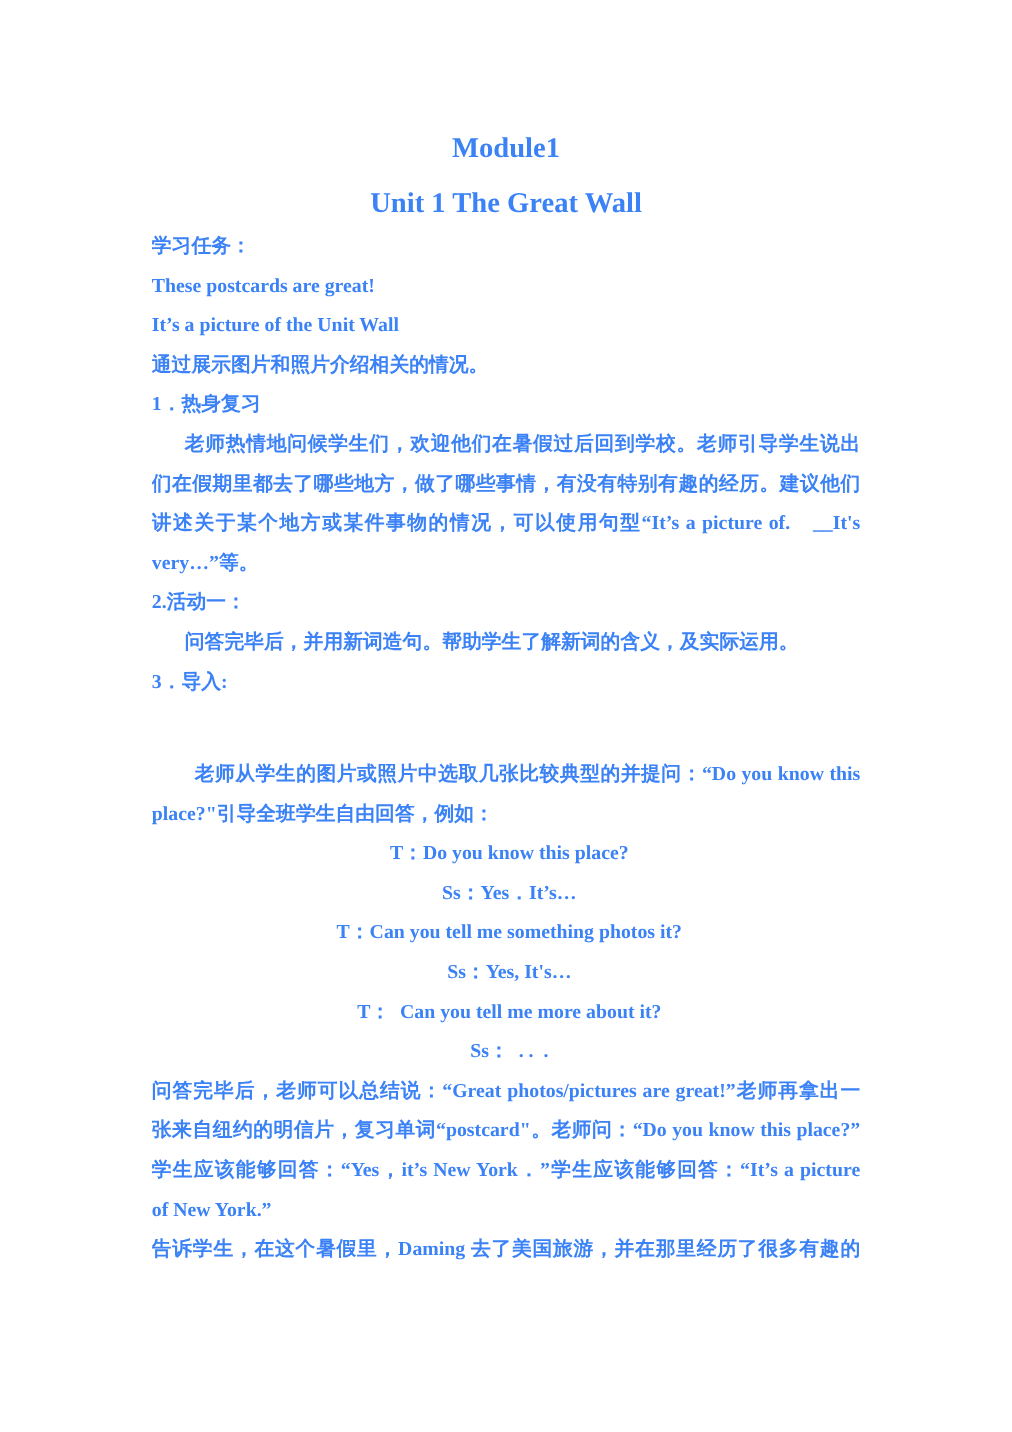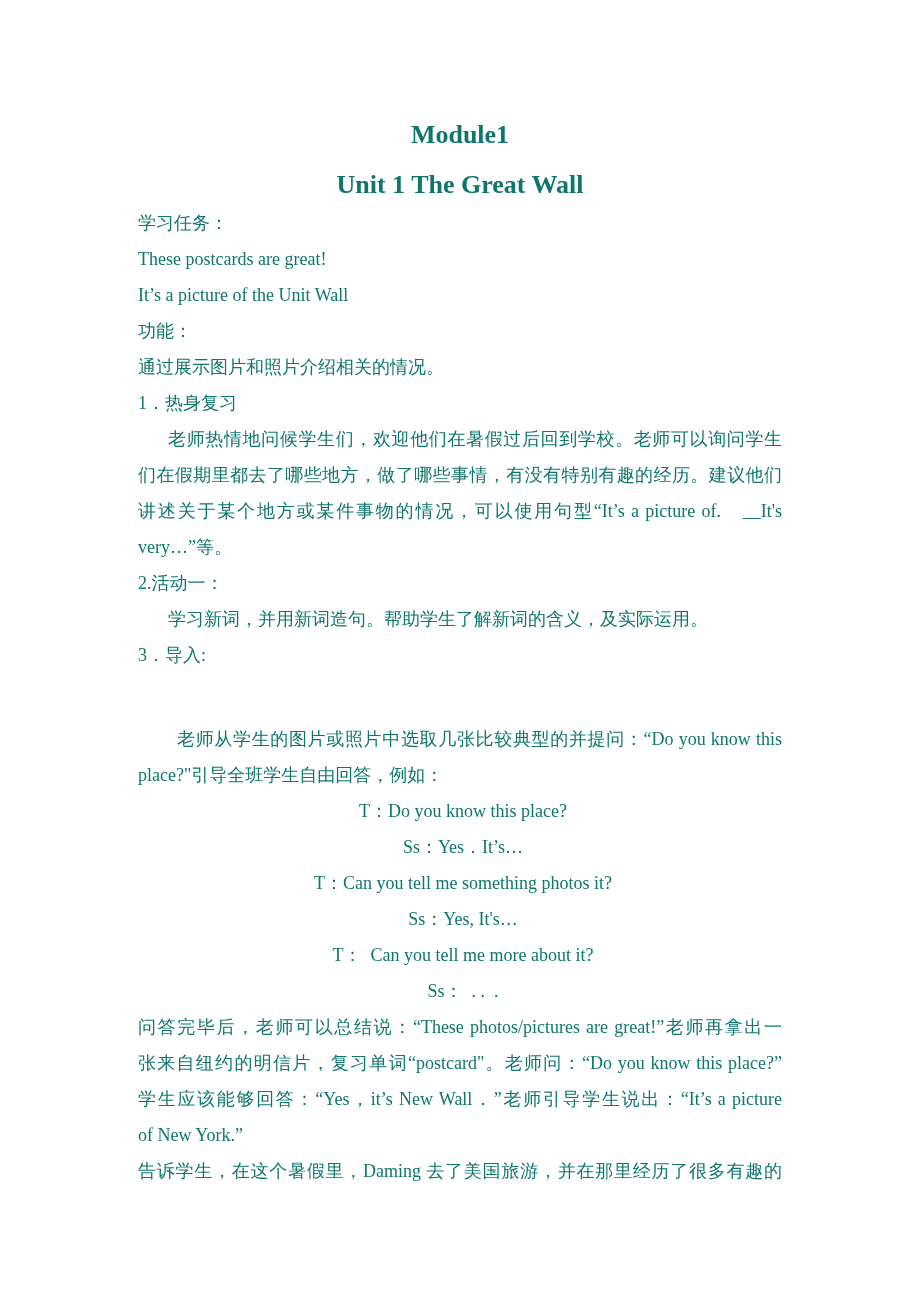--- a/index.html
+++ b/index.html
@@ -1,21 +1,21 @@
 <!DOCTYPE html>
 <html><head>
 <meta charset="utf-8">
 <style>
   html, body { margin: 0; padding: 0; background: #ffffff; }
   .page {
     position: relative;
     width: 920px;
     height: 1302px;
     background: #ffffff;
-    color: #0f766e;
+    color: #3b82f6;
     font-family: "Liberation Serif", "DejaVu Serif", serif;
     overflow: hidden;
   }
   .doc-title {
     position: absolute;
     left: 0;
     width: 100%;
     height: 50px;
     line-height: 50px;
     text-align: center;
@@ -29,57 +29,57 @@
     position: absolute;
     left: 138px;
     top: 205px;
     width: 644px;
   }
   .ln {
     height: 36px;
     line-height: 36px;
     font-size: 18px;
     overflow: hidden;
+    font-weight: bold;
   }
   .fill  { text-align: justify; text-align-last: justify; }
   .ind30 { padding-left: 30px; }
   .ind39 { padding-left: 39px; margin-top: 48px; }
   .dlg   { padding-left: 6px; white-space: pre-wrap; text-align: center; }
 </style>
 </head>
 <body>
 
 <div class="page">
 
   <div class="doc-title" id="title1">Module1</div>
 
   <div class="doc-title" id="title2">Unit 1 The Great Wall</div>
 
   <div class="doc-body">
     <div class="ln">学习任务：</div>
     <div class="ln">These postcards are great!</div>
     <div class="ln">It’s a picture of the Unit Wall</div>
-    <div class="ln">功能：</div>
     <div class="ln">通过展示图片和照片介绍相关的情况。</div>
     <div class="ln">1．热身复习</div>
-    <div class="ln fill ind30">老师热情地问候学生们，欢迎他们在暑假过后回到学校。老师可以询问学生</div>
+    <div class="ln fill ind30">老师热情地问候学生们，欢迎他们在暑假过后回到学校。老师引导学生说出</div>
     <div class="ln fill">们在假期里都去了哪些地方，做了哪些事情，有没有特别有趣的经历。建议他们</div>
     <div class="ln fill">讲述关于某个地方或某件事物的情况，可以使用句型“It’s a picture of.　__It's</div>
     <div class="ln">very…”等。</div>
     <div class="ln">2.活动一：</div>
-    <div class="ln ind30">学习新词，并用新词造句。帮助学生了解新词的含义，及实际运用。</div>
+    <div class="ln ind30">问答完毕后，并用新词造句。帮助学生了解新词的含义，及实际运用。</div>
     <div class="ln">3．导入:</div>
     <div class="ln fill ind39">老师从学生的图片或照片中选取几张比较典型的并提问：“Do you know this</div>
     <div class="ln">place?"引导全班学生自由回答，例如：</div>
     <div class="ln dlg">T：Do you know this place?</div>
     <div class="ln dlg">Ss：Yes．It’s…</div>
     <div class="ln dlg">T：Can you tell me something photos it?</div>
     <div class="ln dlg">Ss：Yes, It's…</div>
     <div class="ln dlg">T：  Can you tell me more about it?</div>
     <div class="ln dlg">Ss：  . .  .</div>
-    <div class="ln fill">问答完毕后，老师可以总结说：“These photos/pictures are great!”老师再拿出一</div>
+    <div class="ln fill">问答完毕后，老师可以总结说：“Great photos/pictures are great!”老师再拿出一</div>
     <div class="ln fill">张来自纽约的明信片，复习单词“postcard"。老师问：“Do you know this place?”</div>
-    <div class="ln fill">学生应该能够回答：“Yes，it’s New Wall．”老师引导学生说出：“It’s a picture</div>
+    <div class="ln fill">学生应该能够回答：“Yes，it’s New York．”学生应该能够回答：“It’s a picture</div>
     <div class="ln">of New York.”</div>
     <div class="ln fill">告诉学生，在这个暑假里，Daming 去了美国旅游，并在那里经历了很多有趣的</div>
   </div>
 
 </div>
 
 </body></html>

